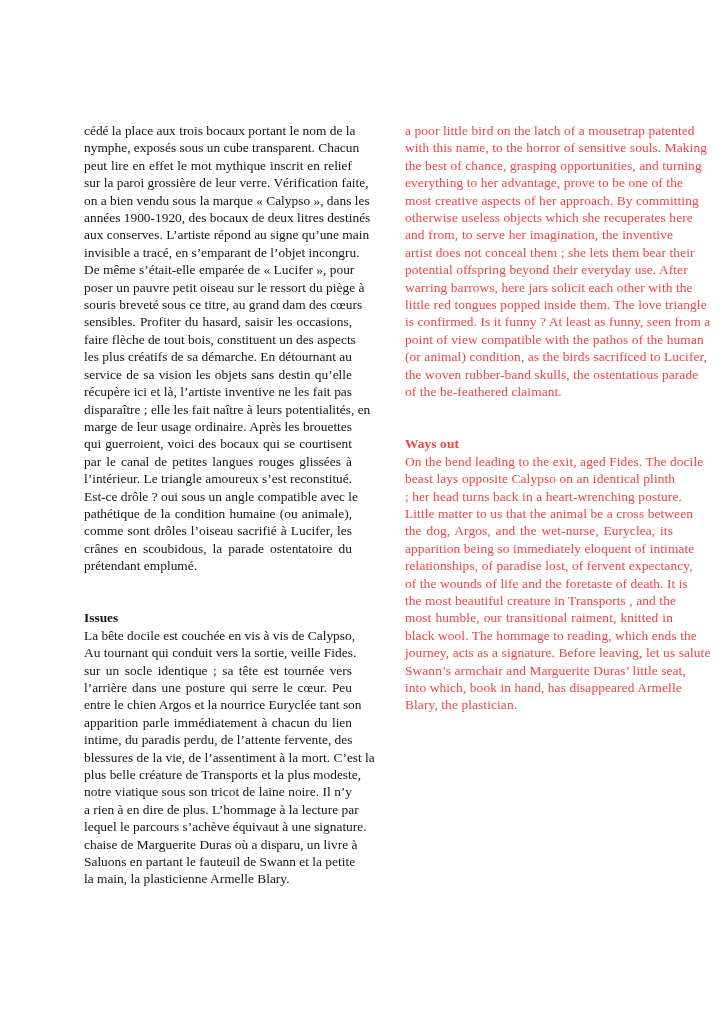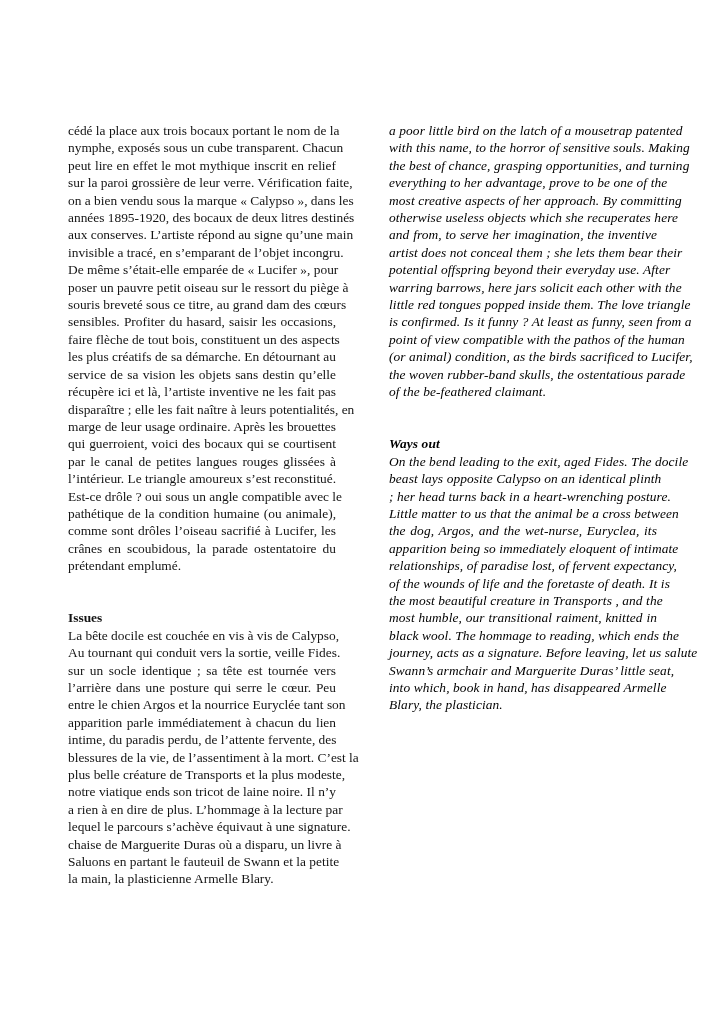--- a/index.html
+++ b/index.html
@@ -5,40 +5,41 @@
   html, body { margin: 0; padding: 0; background: #ffffff; }
   body { width: 724px; height: 1023px; position: relative; overflow: hidden; }
   .col {
     position: absolute;
     top: 122px;
     width: 268px;
     font-family: "Liberation Serif", "DejaVu Serif", serif;
     font-size: 13.4px;
     line-height: 17.4px;
     text-align: justify;
+    margin-left: 16px;
   }
   .col-fr { left: 68px; color: #141414; }
-  .col-en { left: 389px; color: #000000; font-style: italic; letter-spacing: 0.1px; }
+  .col-en { left: 389px; color: #ef4444; letter-spacing: 0.1px; }
   .col p { margin: 0; }
   .col .line { display: block; text-align: justify; text-align-last: justify; white-space: nowrap; }
   .col .line.last { text-align-last: left; }
   .heading { font-weight: bold; display: block; }
   .gap { height: 34.8px; }
 </style>
 </head>
 <body>
 
 <div class="col col-fr">
   <p id="fr-p1">
       <span class="line">cédé la place aux trois bocaux portant le nom de la</span>
       <span class="line">nymphe, exposés sous un cube transparent. Chacun</span>
       <span class="line">peut lire en effet le mot mythique inscrit en relief</span>
       <span class="line">sur la paroi grossière de leur  verre. Vérification faite,</span>
       <span class="line">on a bien vendu sous la marque « Calypso », dans les</span>
-      <span class="line">années 1895-1920, des bocaux de deux litres destinés</span>
+      <span class="line">années 1900-1920, des bocaux de deux litres destinés</span>
       <span class="line">aux conserves. L’artiste répond au signe qu’une main</span>
       <span class="line">invisible a tracé, en  s’emparant de l’objet incongru.</span>
       <span class="line">De même  s’était-elle emparée de « Lucifer », pour</span>
       <span class="line">poser un pauvre petit oiseau sur le ressort du piège à</span>
       <span class="line">souris breveté sous ce titre, au grand dam des cœurs</span>
       <span class="line">sensibles.  Profiter du hasard, saisir les occasions,</span>
       <span class="line">faire flèche de tout bois, constituent un des aspects</span>
       <span class="line">les plus créatifs de sa démarche. En détournant au</span>
       <span class="line">service de sa vision les objets sans destin qu’elle</span>
       <span class="line">récupère ici et là, l’artiste inventive ne les fait pas</span>
@@ -58,21 +59,21 @@
   <p id="fr-p2">
       <span class="line">La bête docile est couchée en vis à vis de Calypso,</span>
       <span class="line">Au tournant qui conduit vers la sortie, veille Fides.</span>
       <span class="line">sur un socle identique ; sa tête est tournée vers</span>
       <span class="line">l’arrière dans une posture qui serre le cœur. Peu</span>
       <span class="line">entre le chien Argos et la nourrice Euryclée tant son</span>
       <span class="line">apparition parle immédiatement à chacun du lien</span>
       <span class="line">intime, du paradis perdu, de l’attente fervente, des</span>
       <span class="line">blessures de la vie, de l’assentiment à la mort. C’est la</span>
       <span class="line">plus belle créature de Transports et la plus modeste,</span>
-      <span class="line">notre viatique ends son tricot de laine noire. Il n’y</span>
+      <span class="line">notre viatique sous son tricot de laine noire. Il n’y</span>
       <span class="line">a rien à en dire de plus. L’hommage à la lecture par</span>
       <span class="line">lequel le parcours s’achève équivaut à une signature.</span>
       <span class="line">chaise de Marguerite Duras où a disparu, un livre à</span>
       <span class="line">Saluons en partant le fauteuil de Swann et la petite</span>
       <span class="line last">la main, la plasticienne Armelle Blary.</span>
     </p>
 </div>
 
 <div class="col col-en">
   <p id="en-p1">

